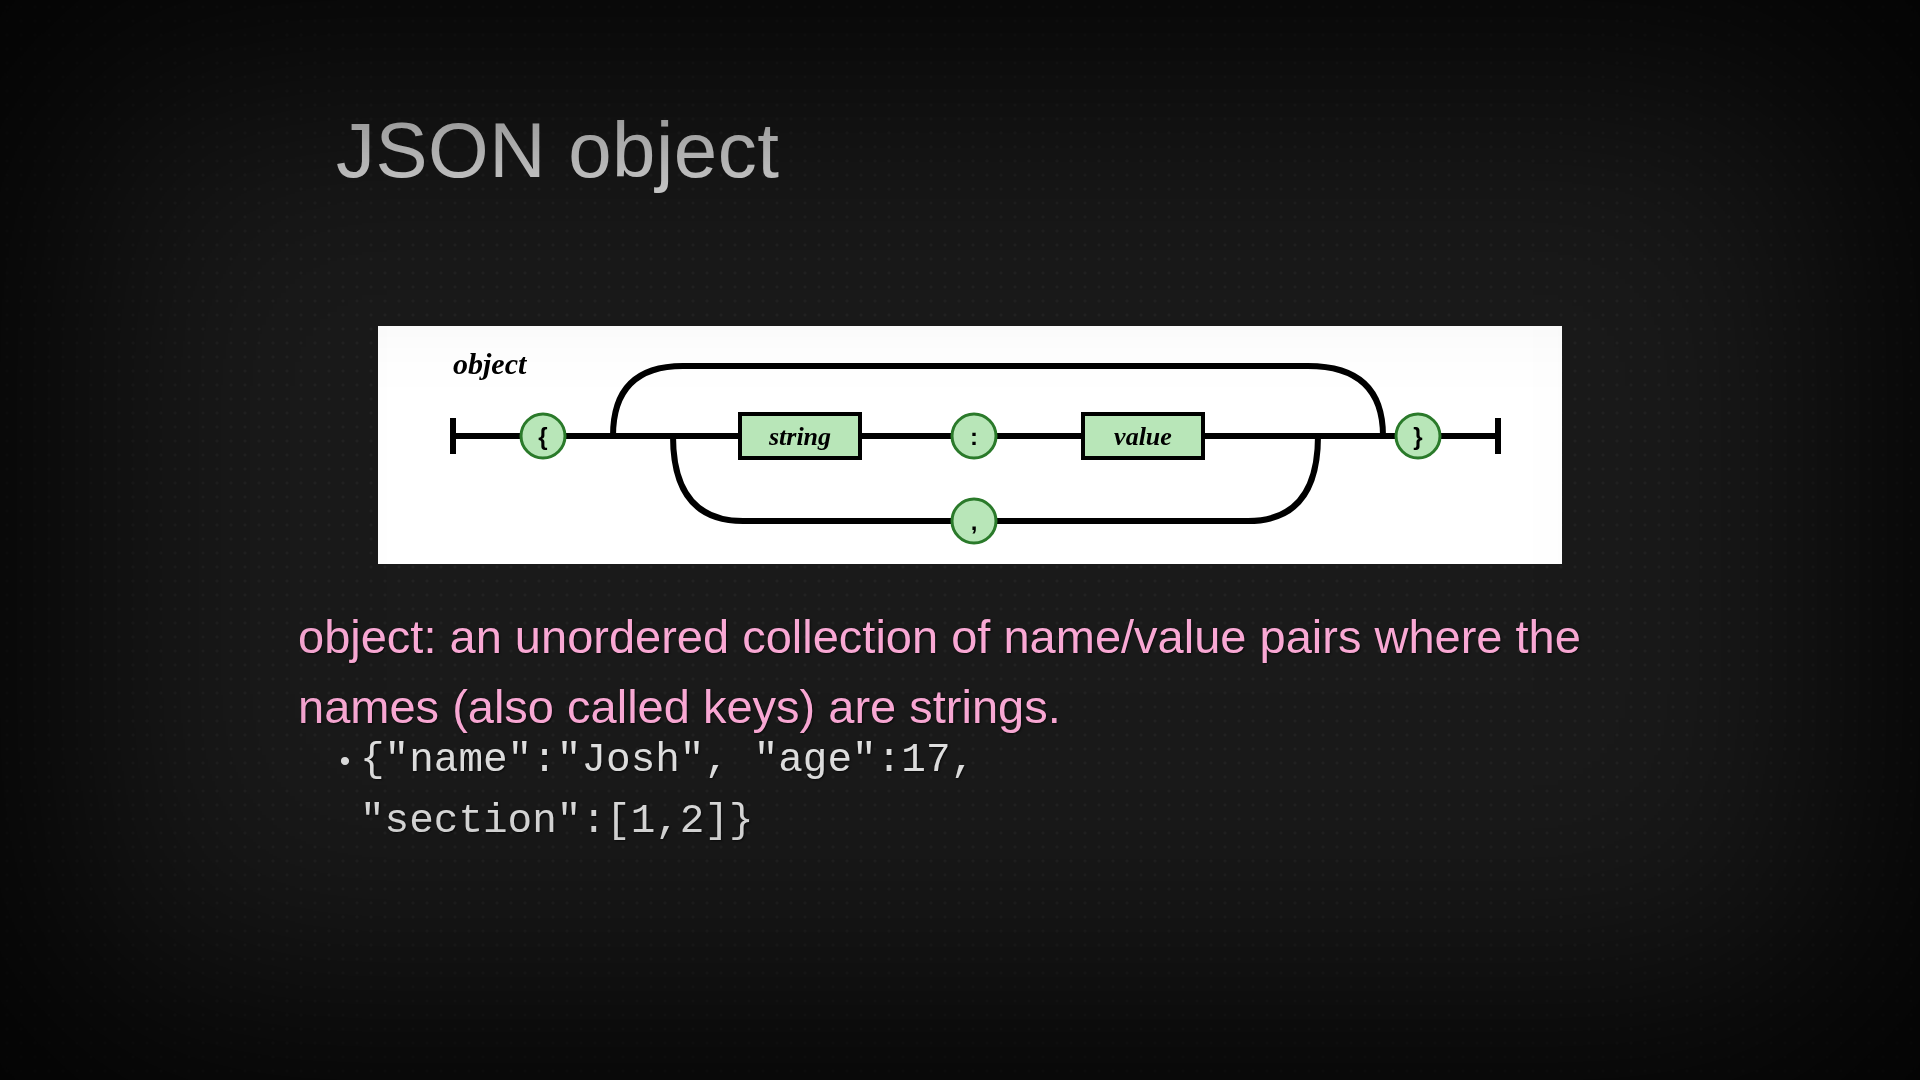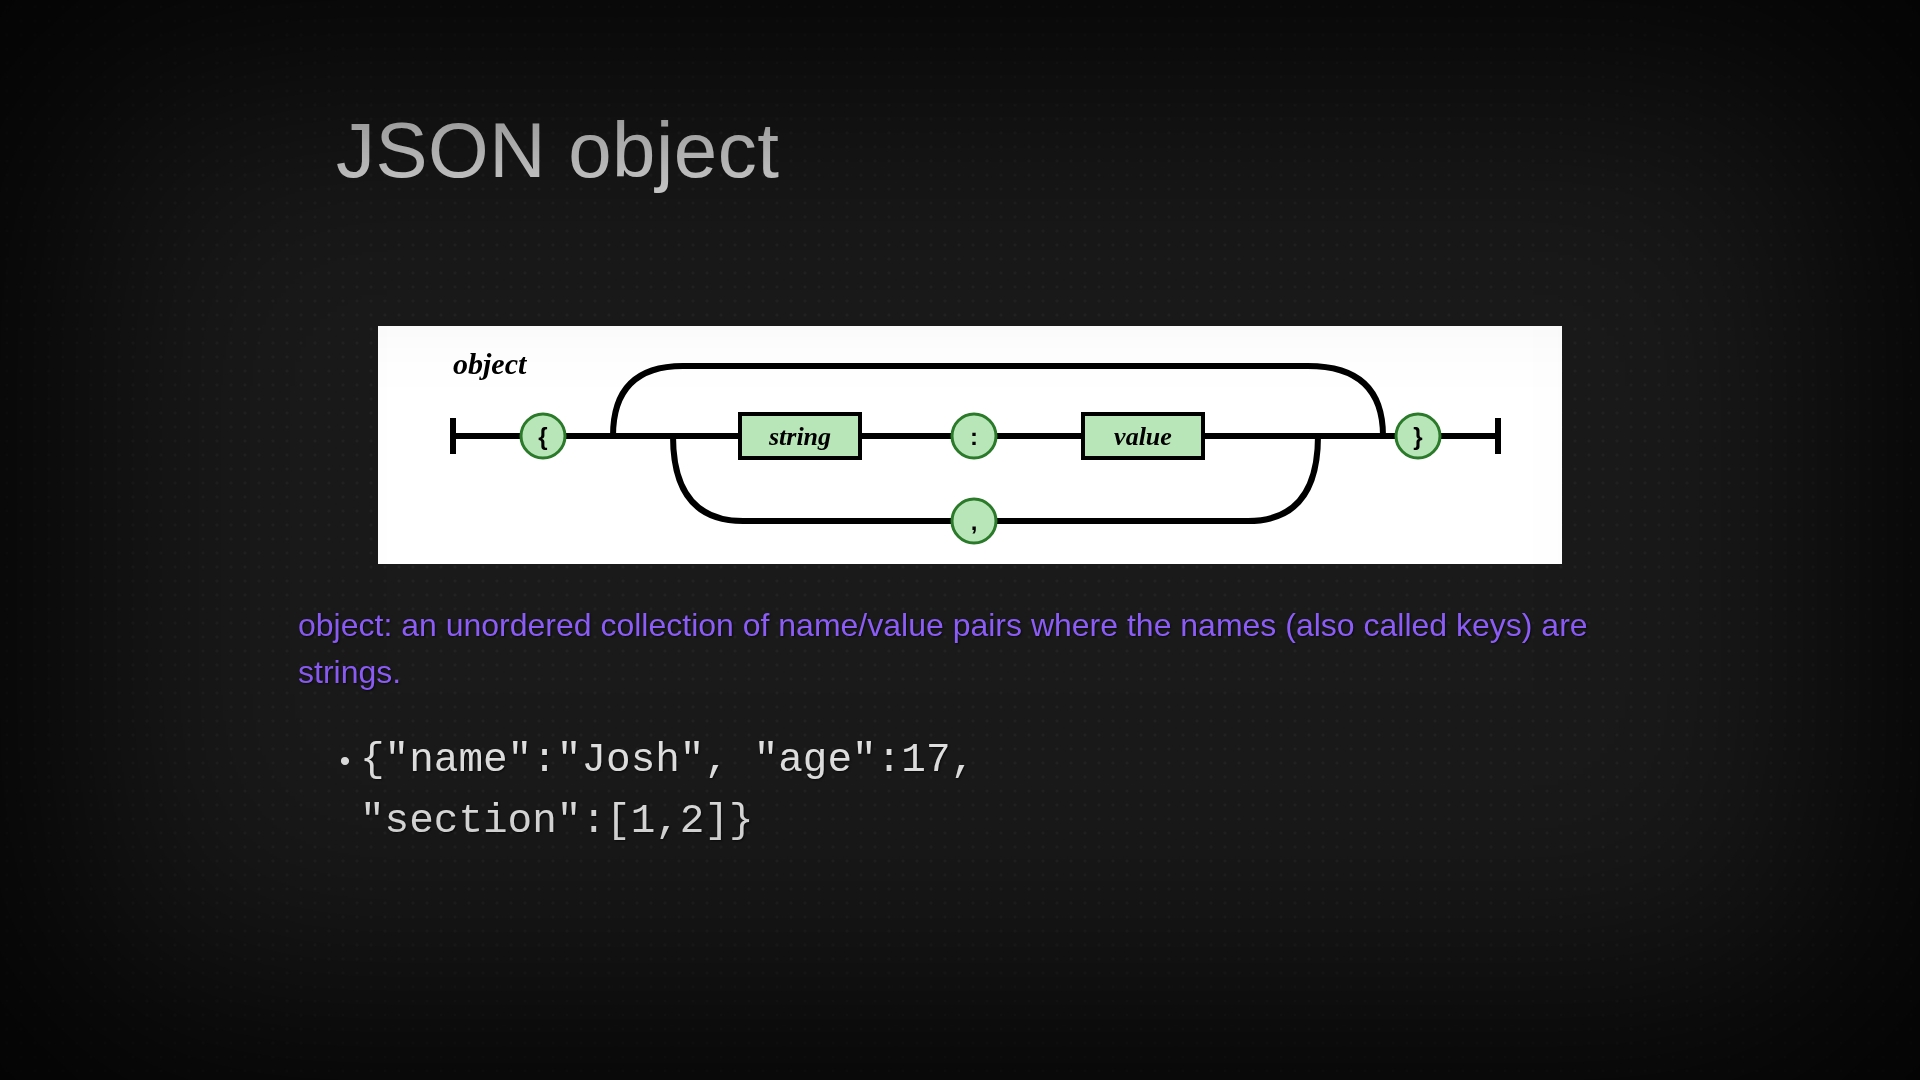--- a/index.html
+++ b/index.html
@@ -38,23 +38,23 @@
     left: 378px; top: 326px;
     width: 1184px; height: 238px;
     background: #ffffff;
     text-align: center;
   }
   .diagram-wrap svg { display: block; }
   .desc {
     position: absolute;
     left: 298px; top: 602px;
     width: 1340px;
-    font-size: 32px;
+    font-size: 47px;
     line-height: 1.48;
-    color: #8b5cf6;
+    color: #f9a8d4;
     text-shadow: 1px 1px 2px rgba(0,0,0,0.6);
   }
   .bullet-row {
     position: absolute;
     left: 330px; top: 730px;
     width: 1280px;
     display: flex;
     align-items: flex-start;
   }
   .bullet-dot {

